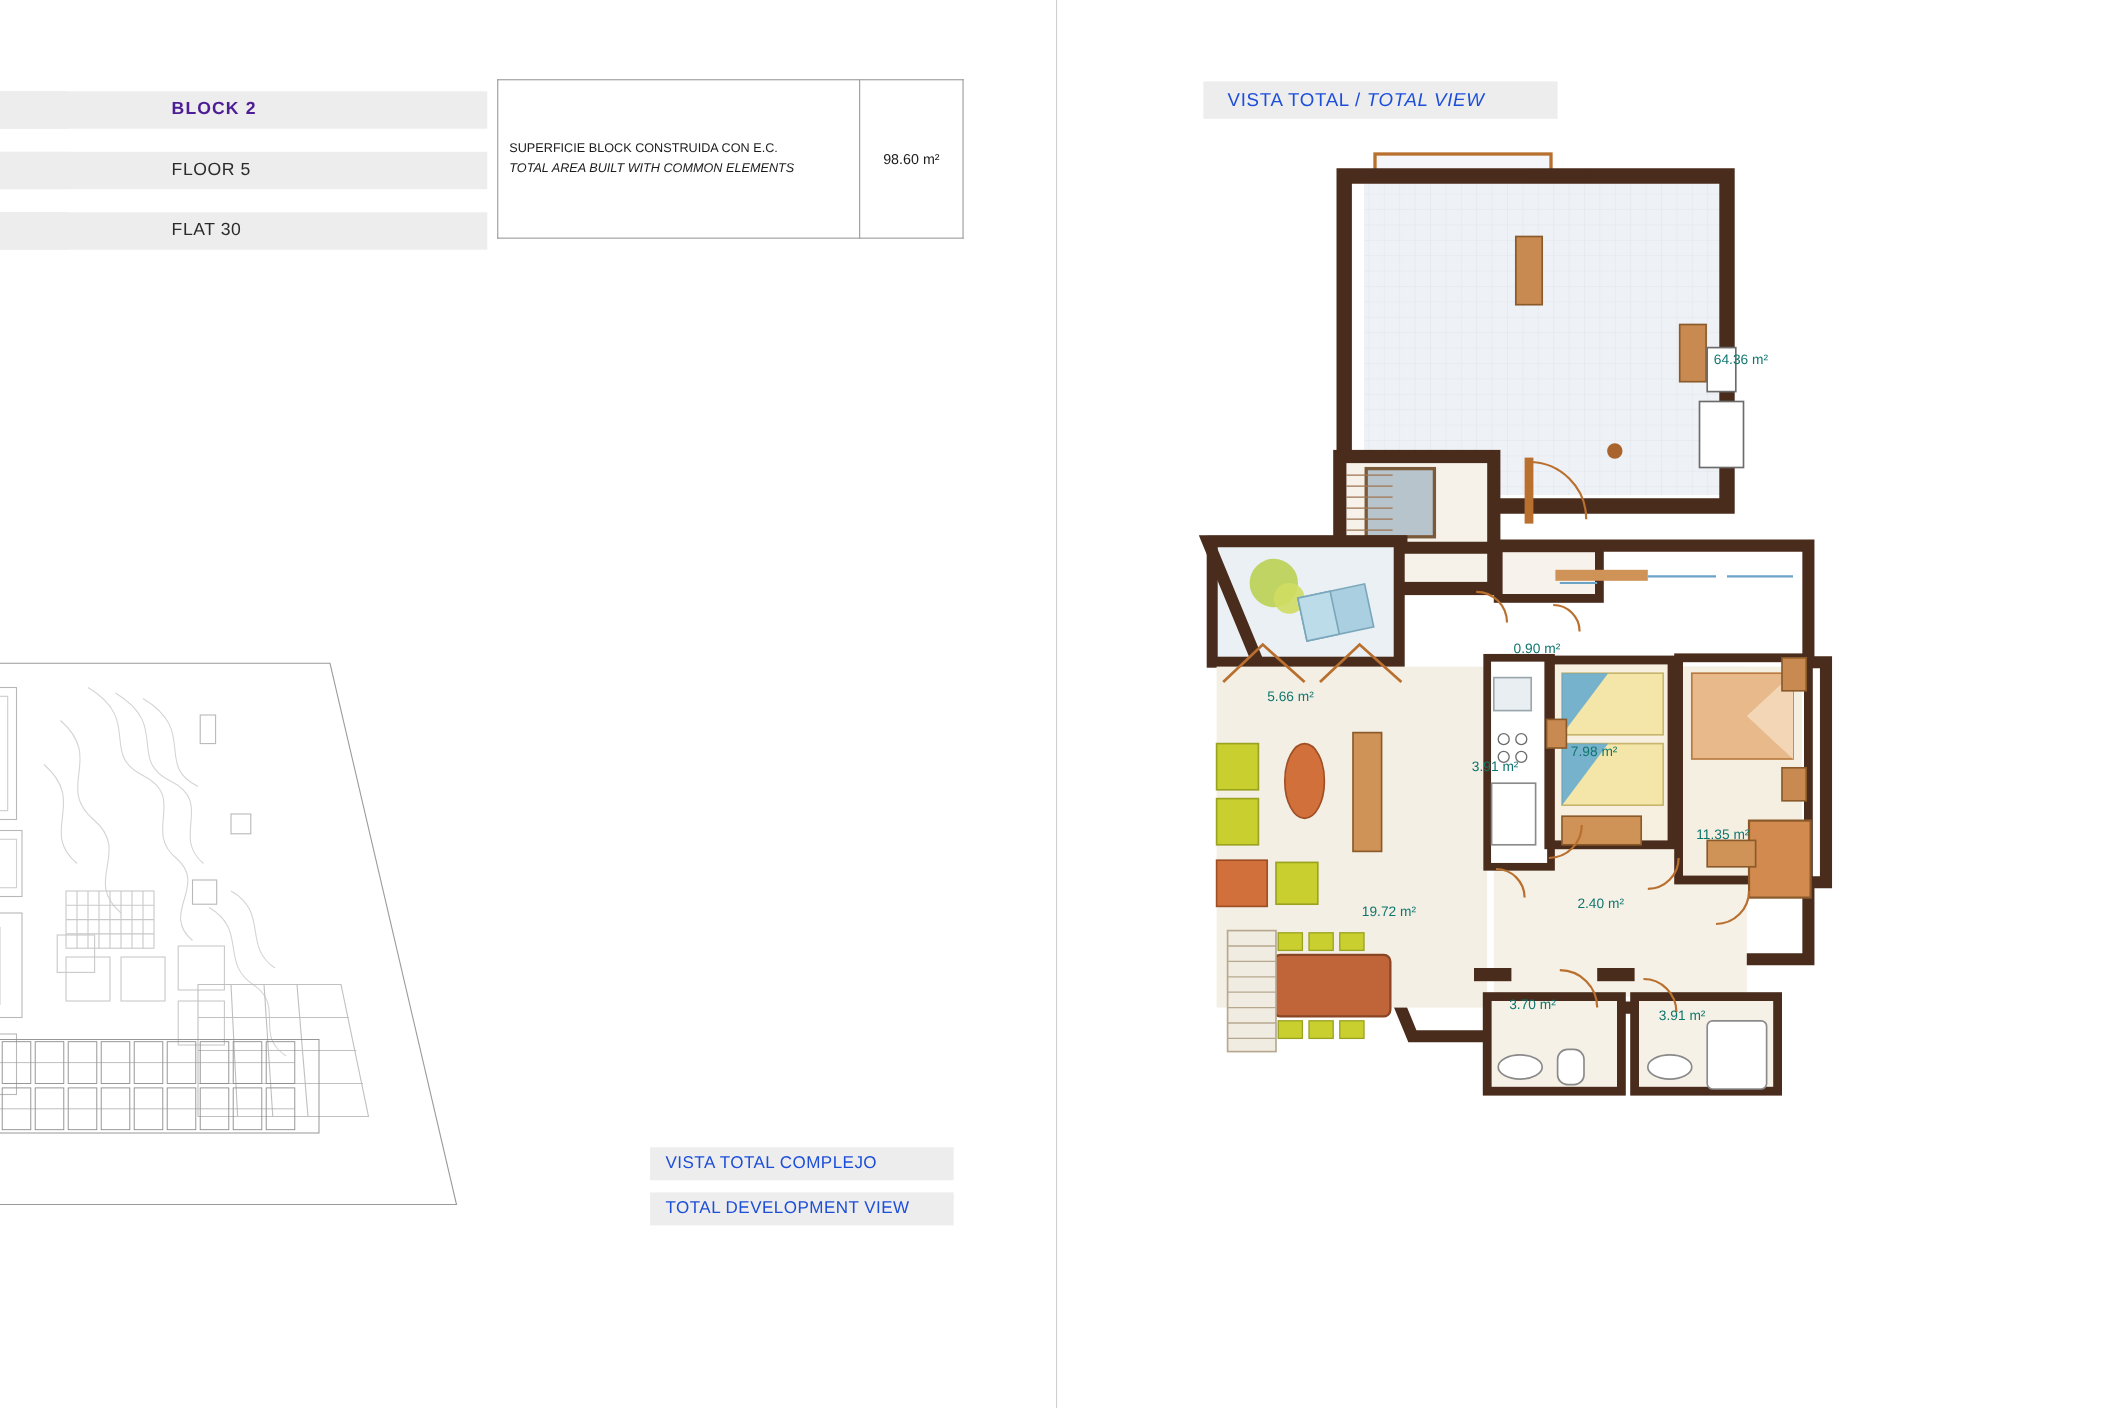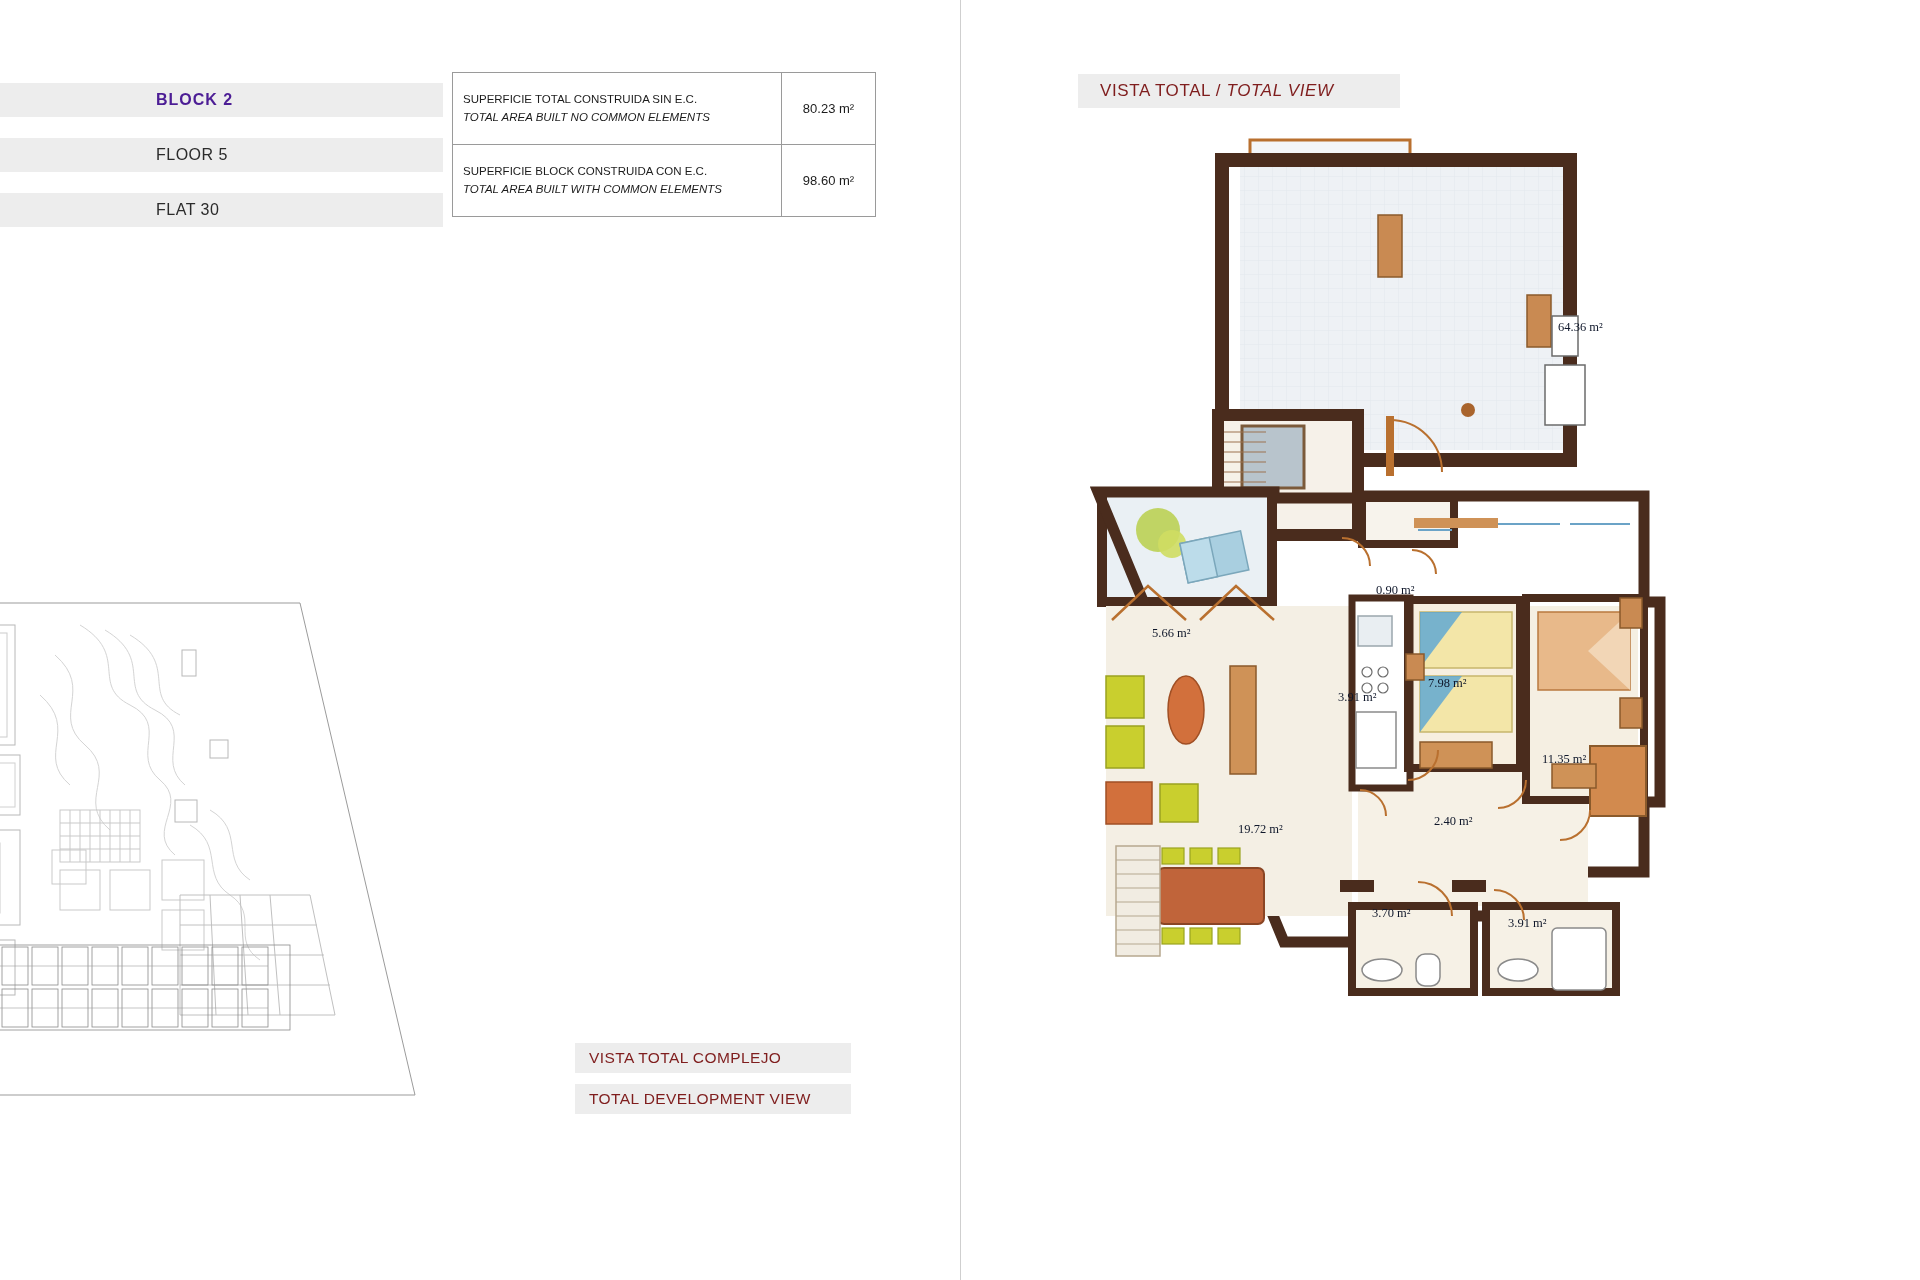--- a/index.html
+++ b/index.html
@@ -41,38 +41,38 @@
   .area-table .desc{width:308px;line-height:1.55;}
   .area-table .desc .en{font-style:italic;}
   .area-table .val{text-align:center;font-size:13px;white-space:nowrap;}
 
   
   .siteplan{position:absolute;left:-120px;top:595px;width:660px;height:520px;}
   .siteplan svg{display:block;}
 
   .vista-chip{
     position:absolute;background:#ededed;height:30px;line-height:30px;
-    font-size:15.5px;color:#7f1d1d;padding-left:14px;letter-spacing:.4px;
+    font-size:15.5px;color:#1d4ed8;padding-left:14px;letter-spacing:.4px;margin-left:16px;
   }
   #vista-complejo{left:575px;top:1043px;width:262px;}
   #vista-devview{left:575px;top:1084px;width:262px;}
 
   
   #vista-total{
     left:1078px;top:74px;width:300px;height:34px;line-height:34px;
     font-size:17px;padding-left:22px;letter-spacing:.6px;
   }
   #vista-total .en{font-style:italic;}
 
   .plan-wrap{position:absolute;left:1090px;top:120px;width:830px;height:1100px;}
   .plan-wrap svg{display:block;}
 
   .arealbl{
-    position:absolute;font-size:12.5px;color:#0f172a;white-space:nowrap;
-    font-family:Liberation Serif, serif;
+    position:absolute;font-size:12.5px;color:#0f766e;white-space:nowrap;
+    font-family:Liberation Sans, sans-serif;
   }
 </style>
 </head>
 <body>
 
 <div class="divider"></div>
 
 <div class="stub" id="stub1"></div>
 <div class="stub" id="stub2"></div>
 <div class="stub" id="stub3"></div>
@@ -82,27 +82,20 @@
 </div>
 <div class="label-chip" id="chip-floor">
   <span class="chip-inner">FLOOR 5</span>
 </div>
 <div class="label-chip" id="chip-flat">
   <span class="chip-inner">FLAT 30</span>
 </div>
 
 <table class="area-table">
   <tbody>
-      <tr>
-    <td class="desc">
-      <div class="es">SUPERFICIE TOTAL CONSTRUIDA SIN E.C.</div>
-      <div class="en">TOTAL AREA BUILT NO COMMON ELEMENTS</div>
-    </td>
-    <td class="val">80.23 m²</td>
-  </tr>
   <tr>
     <td class="desc">
       <div class="es">SUPERFICIE BLOCK CONSTRUIDA CON E.C.</div>
       <div class="en">TOTAL AREA BUILT WITH COMMON ELEMENTS</div>
     </td>
     <td class="val">98.60 m²</td>
   </tr>
 </tbody>
   </table>
 

